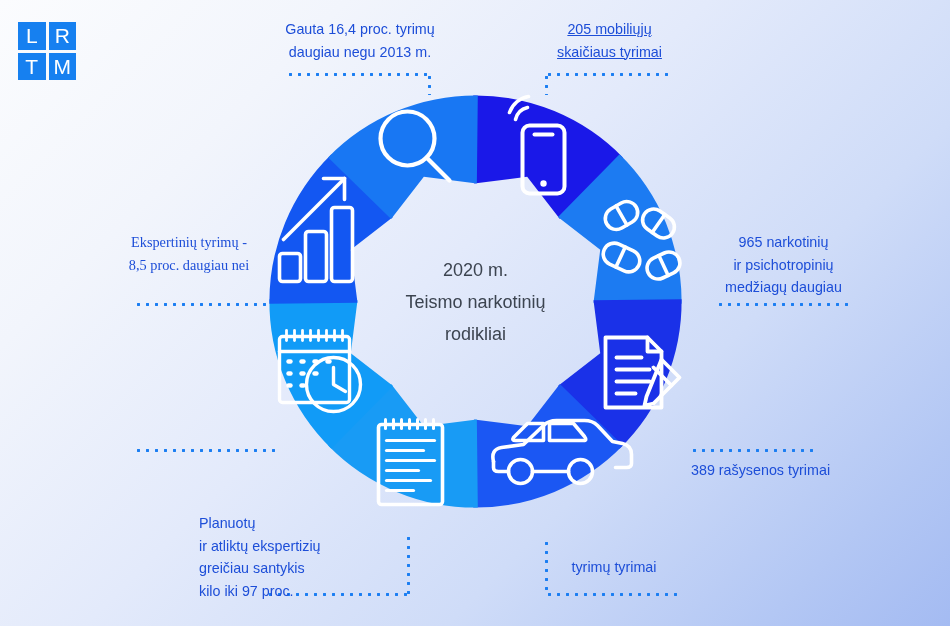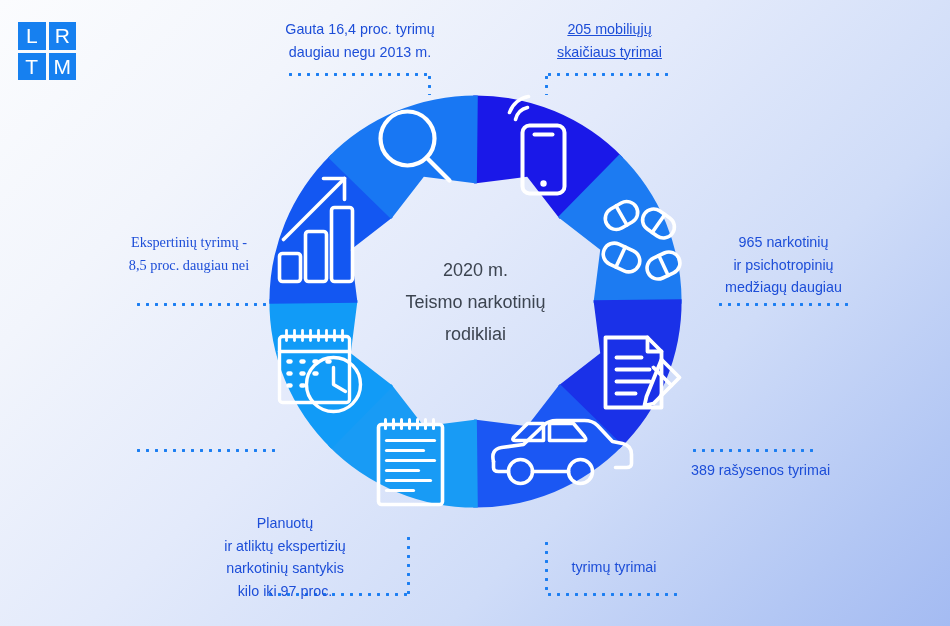--- a/index.html
+++ b/index.html
@@ -27,21 +27,21 @@
     display:flex;flex-direction:column;align-items:center;justify-content:center;
     pointer-events:none;
   }
   .center-label .l{
     color:#3c4450;font-size:18px;line-height:32px;text-align:left;white-space:nowrap;
   }
 
   
   .callout{position:absolute;color:#1d4ed8;font-size:14.3px;line-height:22.5px;white-space:nowrap;}
   .callout .l{display:block;}
-  .ta-c{text-align:center}.ta-r{text-align:center}.ta-l{text-align:left}
+  .ta-c{text-align:center}.ta-r{text-align:left}.ta-l{text-align:left}
 
   
   .dots-h{position:absolute;height:3px;
       background-image:radial-gradient(circle,#1b7ef2 1.4px,rgba(0,0,0,0) 1.6px);
       background-size:9px 3px;background-repeat:repeat-x;background-position:left center;}
   .dots-v{position:absolute;width:3px;
       background-image:radial-gradient(circle,#1b7ef2 1.4px,rgba(0,0,0,0) 1.6px);
       background-size:3px 9px;background-repeat:repeat-y;background-position:center top;}
 </style>
 </head>
@@ -265,21 +265,21 @@
     <span class="l">389 rašysenos tyrimai</span>
   </div>
 
   <div class="callout ta-c" style="left:548px;top:556px;width:132px;">
     <span class="l">tyrimų tyrimai</span>
   </div>
 
   <div class="callout ta-r" style="left:199px;top:512px;width:172px;">
     <span class="l">Planuotų</span>
     <span class="l">ir atliktų ekspertizių</span>
-    <span class="l">narkotinių santykis</span>
+    <span class="l">greičiau santykis</span>
     <span class="l">kilo iki 97 proc.</span>
   </div>
 
 
   <div class="callout ta-c" style="left:103px;top:231px;width:172px;font-family:Liberation Serif, serif;">
     <span class="l">Ekspertinių tyrimų -</span>
     <span class="l">8,5 proc. daugiau nei</span>
   </div>
 
 </div>

